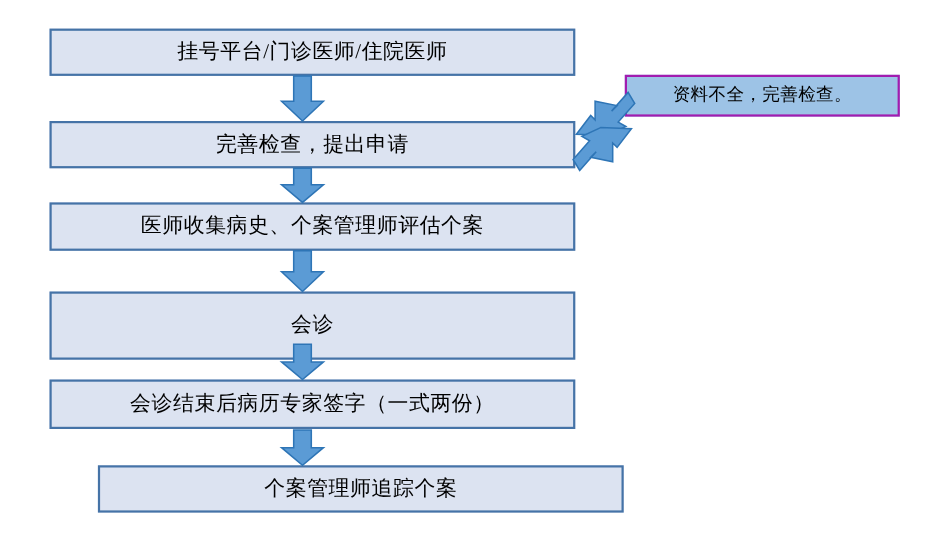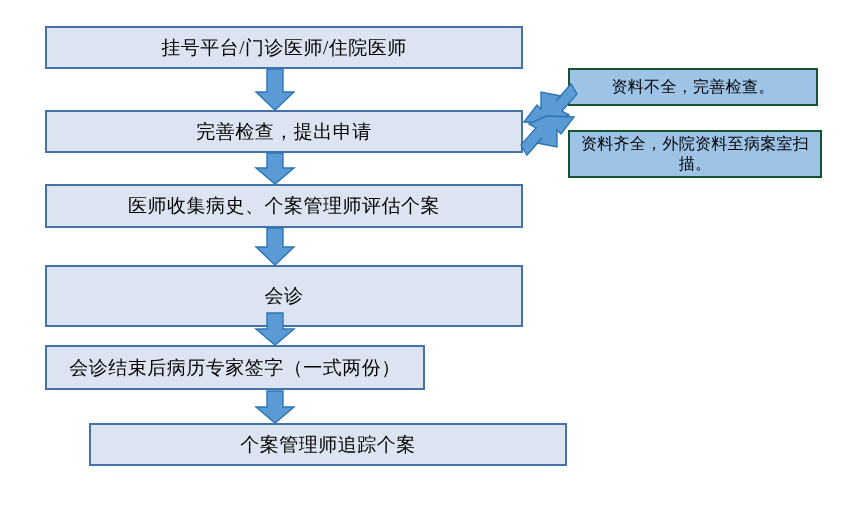--- a/index.html
+++ b/index.html
@@ -28,21 +28,21 @@
     justify-content: center;
     text-align: center;
     color: #000000;
     font-size: 19px;
     line-height: 1.25;
     letter-spacing: 0.5px;
     padding: 0 6px;
   }
   .node.side {
     background: #9DC3E6;
-    border: 2px solid #14532d;
+    border: 2px solid #a21caf;
     font-size: 16px;
     letter-spacing: 0.3px;
   }
   .node-label {
     display: block;
     width: 100%;
   }
   .arrow-down {
     position: absolute;
     overflow: visible;
@@ -72,35 +72,32 @@
   </div>
 
   <div class="node" style="left:45px; top:184px; width:478px; height:44px;">
     <span class="node-label">医师收集病史、个案管理师评估个案</span>
   </div>
 
   <div class="node" style="left:45px; top:265px; width:478px; height:62px;">
     <span class="node-label">会诊</span>
   </div>
 
-  <div class="node" style="left:45px; top:345px; width:380px; height:45px;">
+  <div class="node" style="left:45px; top:345px; width:478px; height:45px;">
     <span class="node-label">会诊结束后病历专家签字（一式两份）</span>
   </div>
 
   <div class="node" style="left:45px; top:423px; width:478px; height:43px;margin-left:44px;">
     <span class="node-label">个案管理师追踪个案</span>
   </div>
 
   <div class="node side" style="left:568px; top:68px; width:250px; height:38px;">
     <span class="node-label">资料不全，完善检查。</span>
   </div>
 
-  <div class="node side" style="left:568px; top:130px; width:254px; height:48px;">
-    <span class="node-label">资料齐全，外院资料至病案室扫描。</span>
-  </div>
 
   <svg class="arrow-down" style="left:254px; top:68px;" width="42" height="43" viewBox="0 0 42 43">
     <polygon class="arrow-shape" points="13,1 29,1 29,24 40,24 21,42 2,24 13,24"></polygon>
   </svg>
 
   <svg class="arrow-down" style="left:254px; top:152px;" width="42" height="33" viewBox="0 0 42 33">
     <polygon class="arrow-shape" points="13,1 29,1 29,16 40,16 21,32 2,16 13,16"></polygon>
   </svg>
 
   <svg class="arrow-down" style="left:254px; top:227px;" width="42" height="39" viewBox="0 0 42 39">

